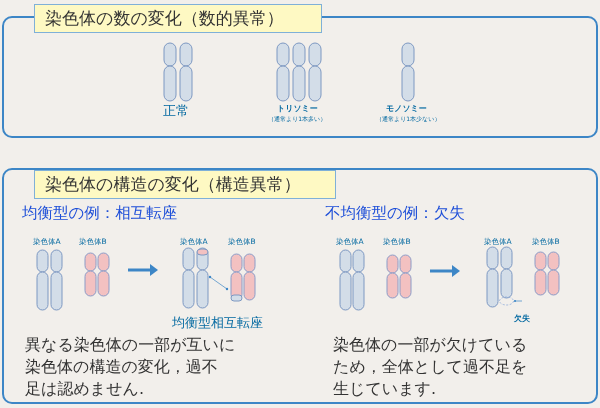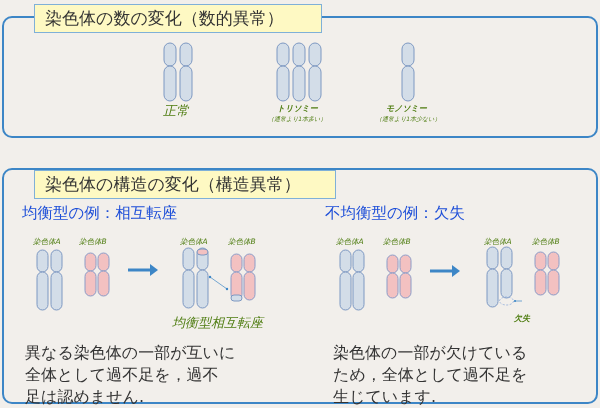--- a/index.html
+++ b/index.html
@@ -1,21 +1,21 @@
 <!DOCTYPE html>
 <html><head>
 <meta charset="utf-8">
 <style>
   html, body { margin:0; padding:0; }
   body { width:600px; height:408px; background:#f2efeb; font-family:"DejaVu Sans", sans-serif; position:relative; overflow:hidden; }
   .panel { position:absolute; border:2px solid #3d86c6; border-radius:10px; box-sizing:border-box; }
   .panel-title { position:absolute; background:#fef9c3; border:1px solid #7fb0d8; box-sizing:border-box; color:#333; font-size:17px; padding:0 10px; display:flex; align-items:center; white-space:nowrap; }
-  .lbl { position:absolute; color:#4d7c0f; white-space:nowrap;font-style:italic; }
+  .lbl { position:absolute; color:#0369a1; white-space:nowrap; }
   .subhead { position:absolute; font-size:15.5px; color:#1d4ed8; white-space:nowrap; }
-  .desc { position:absolute; font-size:16px; color:#333; line-height:22px;margin-top:8px; }
+  .desc { position:absolute; font-size:16px; color:#333; line-height:22px; }
   svg { position:absolute; overflow:visible; }
 </style>
 </head>
 <body>
 
 <div class="panel" style="left:2px; top:16px; width:596px; height:122px;"></div>
 <div class="panel-title" style="left:34px; top:4px; width:288px; height:29px;">
   <span>染色体の数の変化（数的異常）</span>
 </div>
 
@@ -143,20 +143,20 @@
 <div class="lbl" style="left:172px; top:314px; font-size:13px;">均衡型相互転座</div>
 
 <div class="lbl" style="left:336px; top:237px; font-size:7.5px;">染色体A</div>
 <div class="lbl" style="left:383px; top:237px; font-size:7.5px;">染色体B</div>
 <div class="lbl" style="left:484px; top:237px; font-size:7.5px;">染色体A</div>
 <div class="lbl" style="left:532px; top:237px; font-size:7.5px;">染色体B</div>
 <div class="lbl" style="left:514px; top:313px; font-size:8px; font-weight:bold;">欠失</div>
 
 <div class="desc" style="left:25px; top:334px;">
   <div>異なる染色体の一部が互いに</div>
-  <div>全体として過不足を，過不</div>
+  <div>染色体の構造の変化，過不</div>
   <div>足は認めません.</div>
 </div>
 <div class="desc" style="left:333px; top:334px;">
   <div>染色体の一部が欠けている</div>
   <div>ため，全体として過不足を</div>
   <div>生じています.</div>
 </div>
 
 </body></html>

